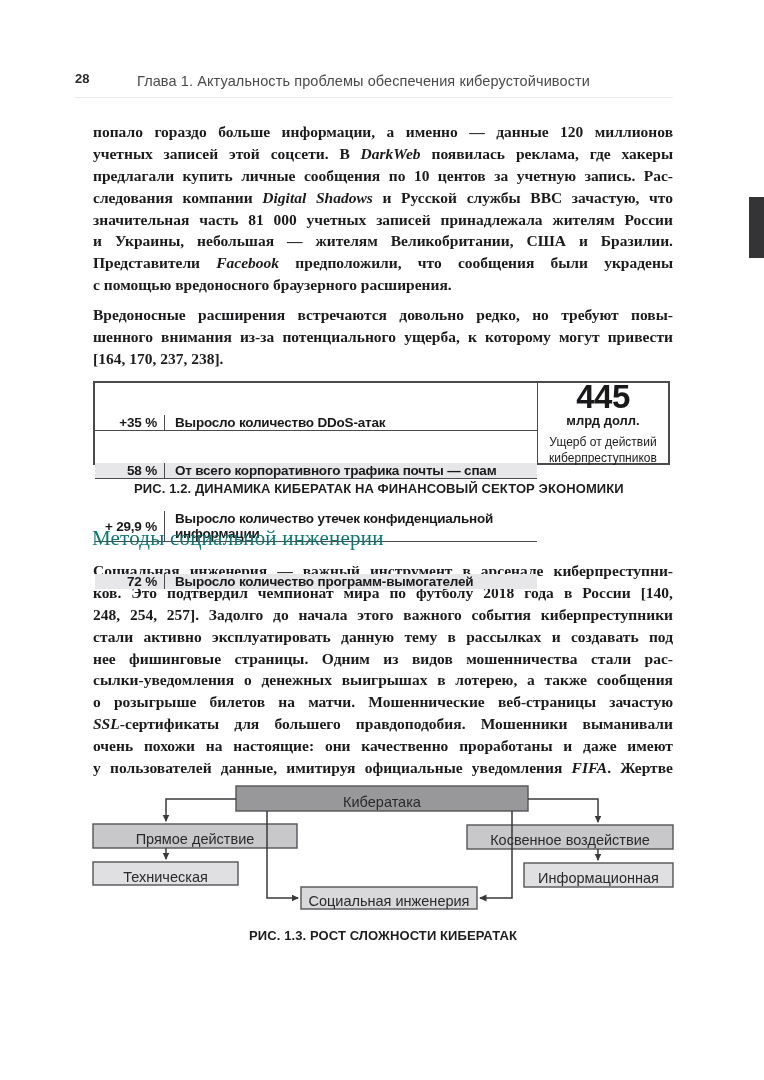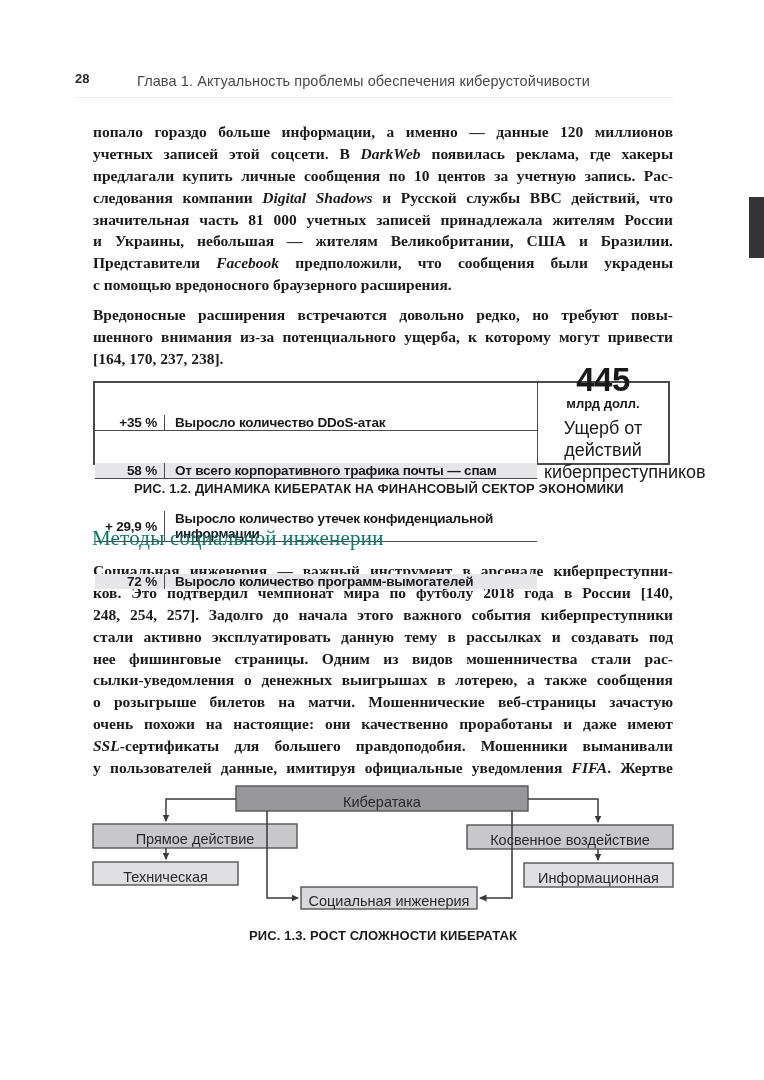--- a/index.html
+++ b/index.html
@@ -31,21 +31,21 @@
   .t-row{flex:1;display:flex;border-bottom:1.5px solid #4b4b4d;margin-top:32px;}
   .t-row:last-child{border-bottom:none;}
   .t-row:nth-child(even){background:#e7e7e9;}
   .t-pct{width:62px;border-right:1.5px solid #4b4b4d;display:flex;align-items:center;justify-content:flex-end;
          padding-right:7px;font-weight:bold;font-size:13.5px;letter-spacing:-0.2px;}
   .t-label{flex:1;display:flex;align-items:center;padding-left:10px;font-weight:bold;font-size:13.5px;letter-spacing:-0.2px;}
   .t-side{width:130px;border-left:1.5px solid #4b4b4d;background:#fff;display:flex;flex-direction:column;
           align-items:center;justify-content:center;text-align:center;}
   .t-big{font-size:33px;font-weight:bold;line-height:32px;letter-spacing:-0.5px;}
   .t-unit{font-size:13px;font-weight:bold;margin-top:0px;}
-  .t-sub{font-size:18px;line-height:22px;margin-top:6px;width:118px;}
+  .t-sub{font-size:12px;line-height:16px;margin-top:6px;width:118px;}
 
   
   .figcap{position:absolute;font-family:"Liberation Sans","DejaVu Sans",sans-serif;
           font-size:13px;font-weight:bold;color:#1d1d1f;letter-spacing:0.1px;}
   .cap12{left:134px;top:481px;}
   .cap13{left:93px;top:928px;width:580px;text-align:center;}
 
   
   .diagram{position:absolute;left:85px;top:781px;}
   .diagram text{font-family:"Liberation Sans","DejaVu Sans",sans-serif;font-size:14.5px;fill:#29292b;}
@@ -58,41 +58,41 @@
 <div class="page">
 
   <div class="pagenum">28</div>
   <div class="runhead">Глава 1. Актуальность проблемы обеспечения киберустойчивости</div>
   <div class="headrule"></div>
 
   <div class="para" style="top:121px">
       <div class="tline"><span>попало гораздо больше информации, а именно — данные 120 миллионов</span></div>
       <div class="tline"><span>учетных записей этой соцсети. В </span><i>DarkWeb</i><span> появилась реклама, где хакеры</span></div>
       <div class="tline"><span>предлагали купить личные сообщения по 10 центов за учетную запись. Рас-</span></div>
-      <div class="tline"><span>следования компании </span><i>Digital Shadows</i><span> и Русской службы BBC действий, что</span></div>
+      <div class="tline"><span>следования компании </span><i>Digital Shadows</i><span> и Русской службы BBC зачастую, что</span></div>
       <div class="tline"><span>значительная часть 81 000 учетных записей принадлежала жителям России</span></div>
       <div class="tline"><span>и Украины, небольшая — жителям Великобритании, США и Бразилии.</span></div>
       <div class="tline"><span>Представители </span><i>Facebook</i><span> предположили, что сообщения были украдены</span></div>
       <div class="tline tlast"><span>с помощью вредоносного браузерного расширения.</span></div>
     </div>
   <div class="para" style="top:304px">
       <div class="tline"><span>Вредоносные расширения встречаются довольно редко, но требуют повы-</span></div>
       <div class="tline"><span>шенного внимания из-за потенциального ущерба, к которому могут привести</span></div>
       <div class="tline tlast"><span>[164, 170, 237, 238].</span></div>
     </div>
   <div class="para" style="top:560px">
       <div class="tline"><span>Социальная инженерия — важный инструмент в арсенале киберпреступни-</span></div>
       <div class="tline"><span>ков. Это подтвердил чемпионат мира по футболу 2018 года в России [140,</span></div>
       <div class="tline"><span>248, 254, 257]. Задолго до начала этого важного события киберпреступники</span></div>
       <div class="tline"><span>стали активно эксплуатировать данную тему в рассылках и создавать под</span></div>
       <div class="tline"><span>нее фишинговые страницы. Одним из видов мошенничества стали рас-</span></div>
       <div class="tline"><span>сылки-уведомления о денежных выигрышах в лотерею, а также сообщения</span></div>
       <div class="tline"><span>о розыгрыше билетов на матчи. Мошеннические веб-страницы зачастую</span></div>
+      <div class="tline"><i>SSL</i><span>-сертификаты для большего правдоподобия. Мошенники выманивали</span></div>
       <div class="tline"><span>очень похожи на настоящие: они качественно проработаны и даже имеют</span></div>
-      <div class="tline"><i>SSL</i><span>-сертификаты для большего правдоподобия. Мошенники выманивали</span></div>
       <div class="tline"><span>у пользователей данные, имитируя официальные уведомления </span><i>FIFA</i><span>. Жертве</span></div>
     </div>
 
   <div class="fig12">
     <div class="t-main">
       <div class="t-row">
         <div class="t-pct">+35 %</div>
         <div class="t-label">Выросло количество DDoS-атак</div>
       </div>
       <div class="t-row">

